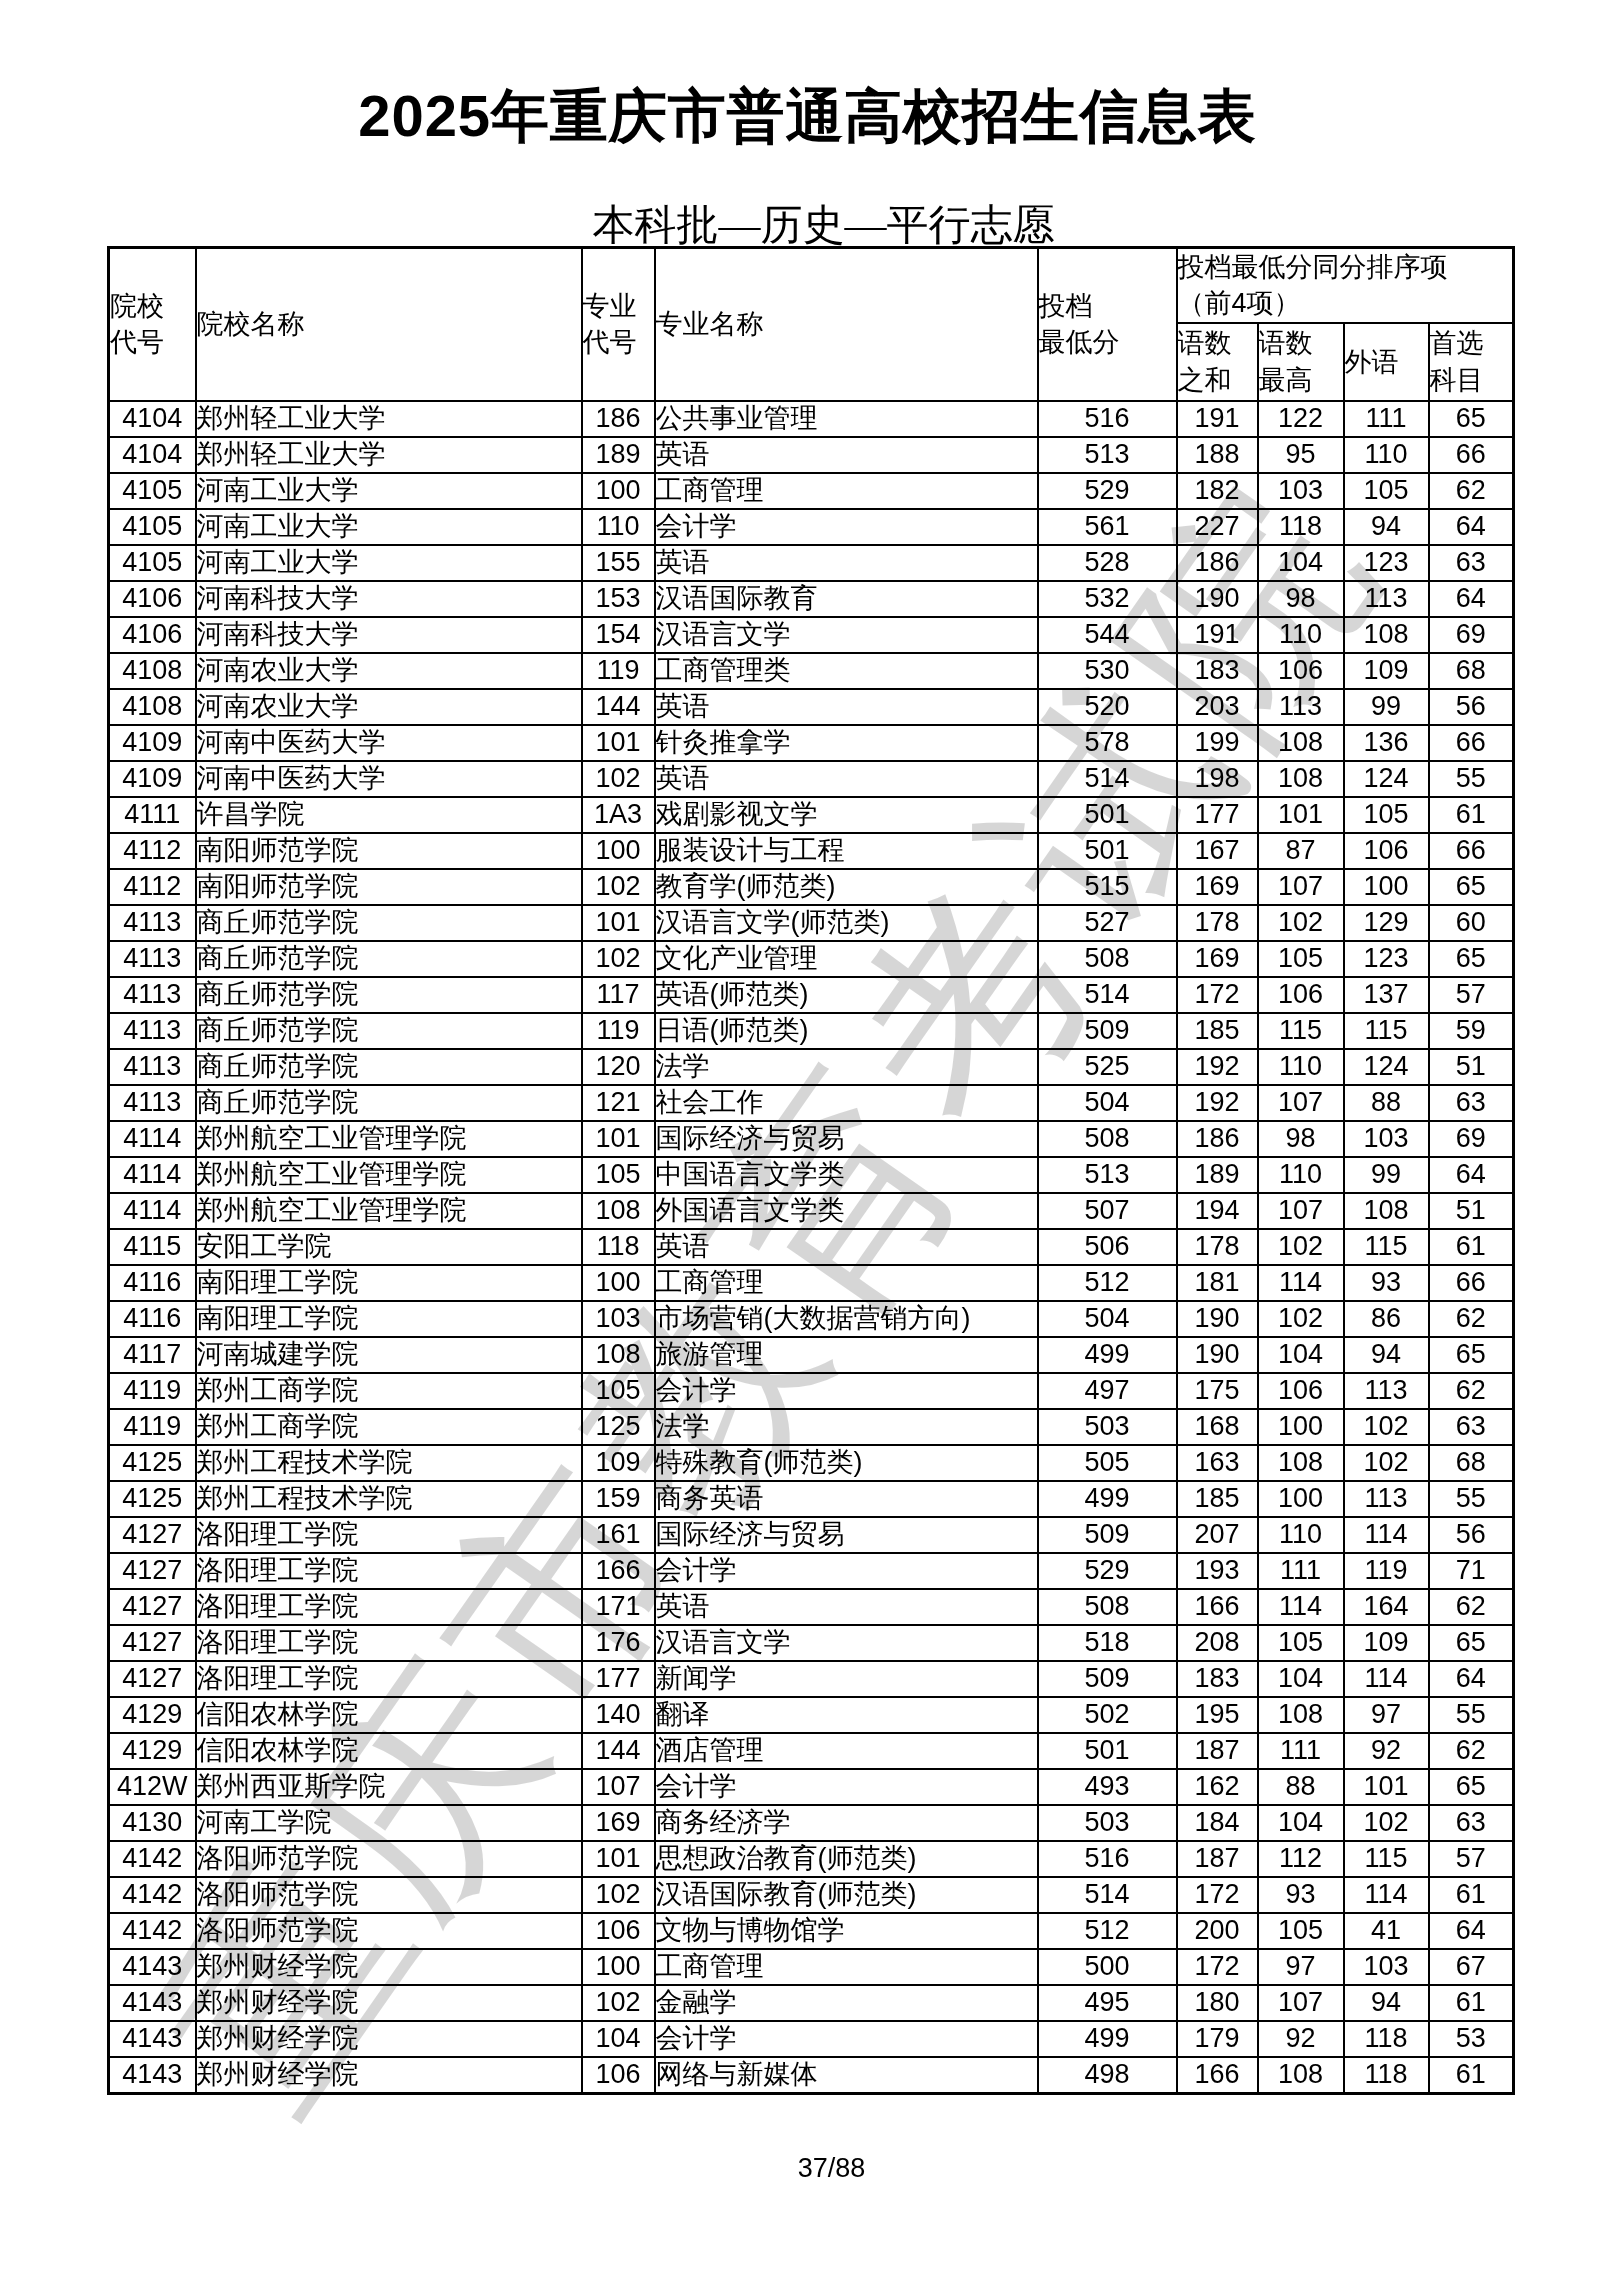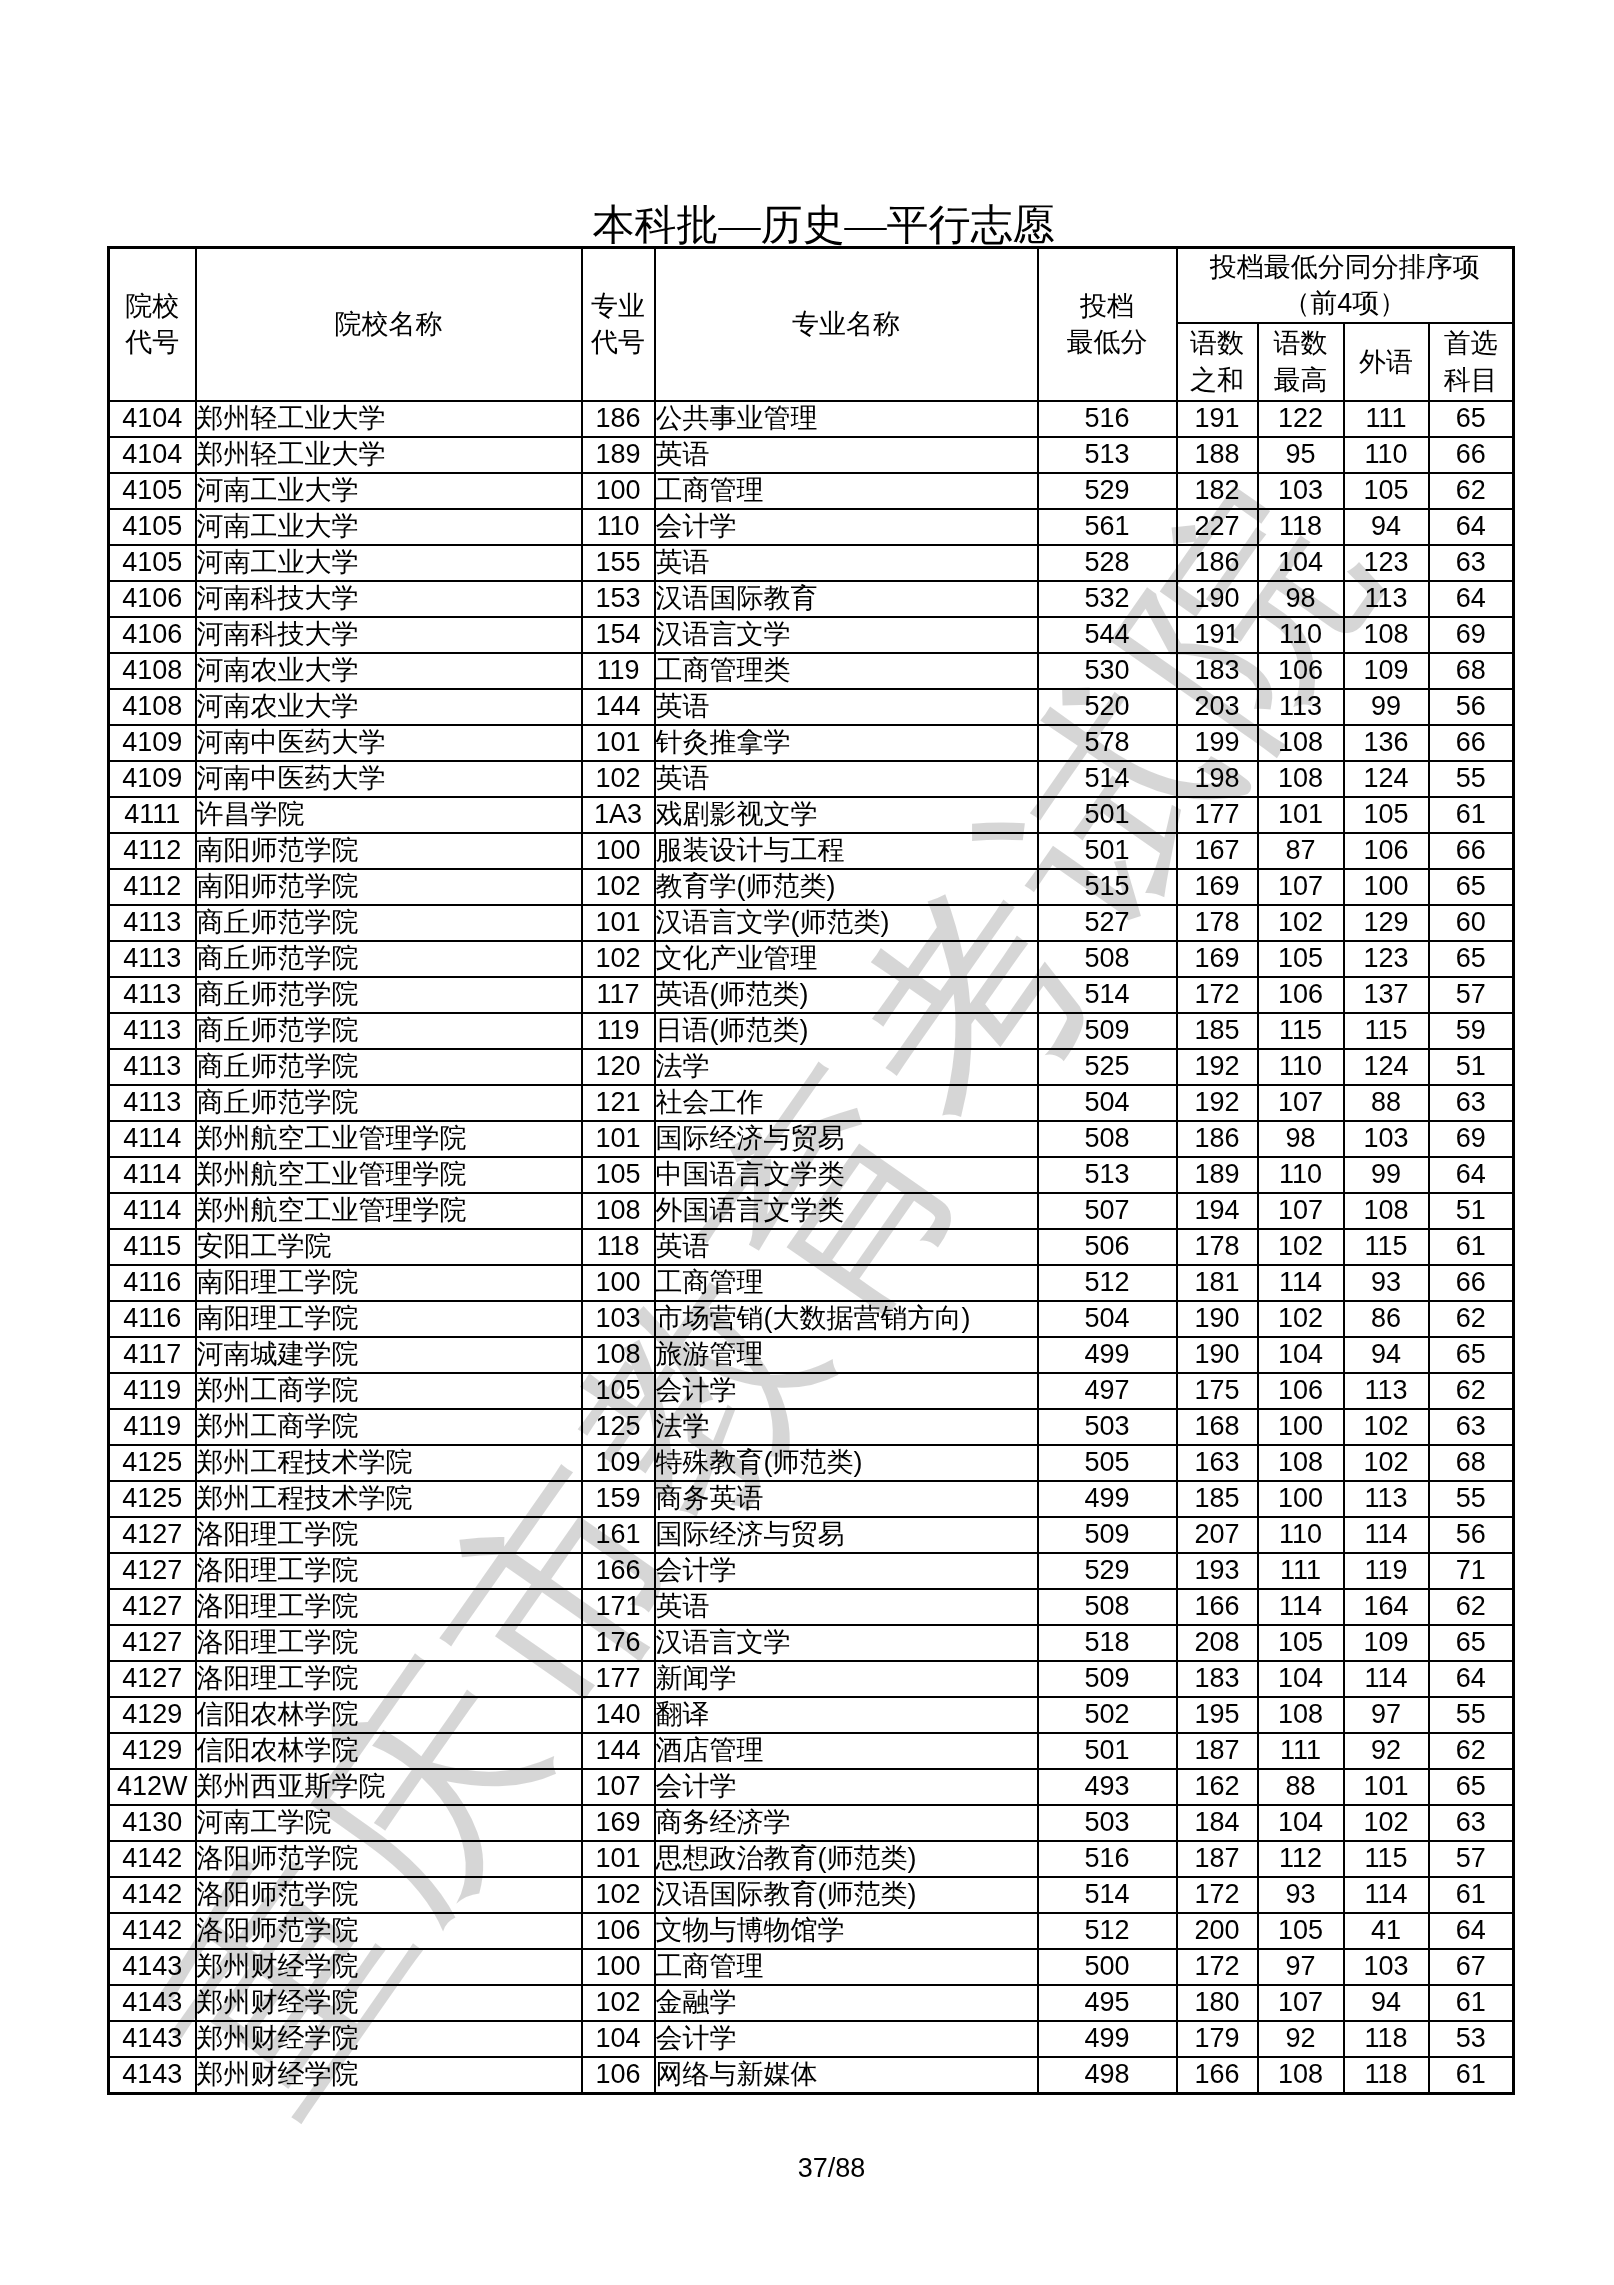--- a/index.html
+++ b/index.html
@@ -61,21 +61,21 @@
   table.adm th, table.adm td{
     border:2.7px solid #000;
     padding:0;
     font-weight:normal;
     color:#000;
     overflow:hidden;
   }
   table.adm th{
     font-size:27px;
     line-height:1.35;
-    text-align:center;
+    text-align:left;
     vertical-align:middle;
     white-space:pre-line;
   }
   th.h-left{text-align:left;padding-left:9px;}
   tr.hrow1{height:74px;}
   tr.hrow2{height:78px;}
   table.adm td{
     height:34px;
     font-size:27px;
     line-height:1;
@@ -95,20 +95,21 @@
     padding-left:24px;
   }
 </style>
 </head>
 <body>
 
 <div class="page">
 
   <div class="watermark">重庆市教育考试院</div>
 
+  <h1 class="title">2025年重庆市普通高校招生信息表</h1>
   <h2 class="subtitle">本科批—历史—平行志愿</h2>
 
   <table class="adm">
     <colgroup>
       <col style="width:87px">
       <col style="width:386px">
       <col style="width:73px">
       <col style="width:383px">
       <col style="width:139px">
       <col style="width:81px">

